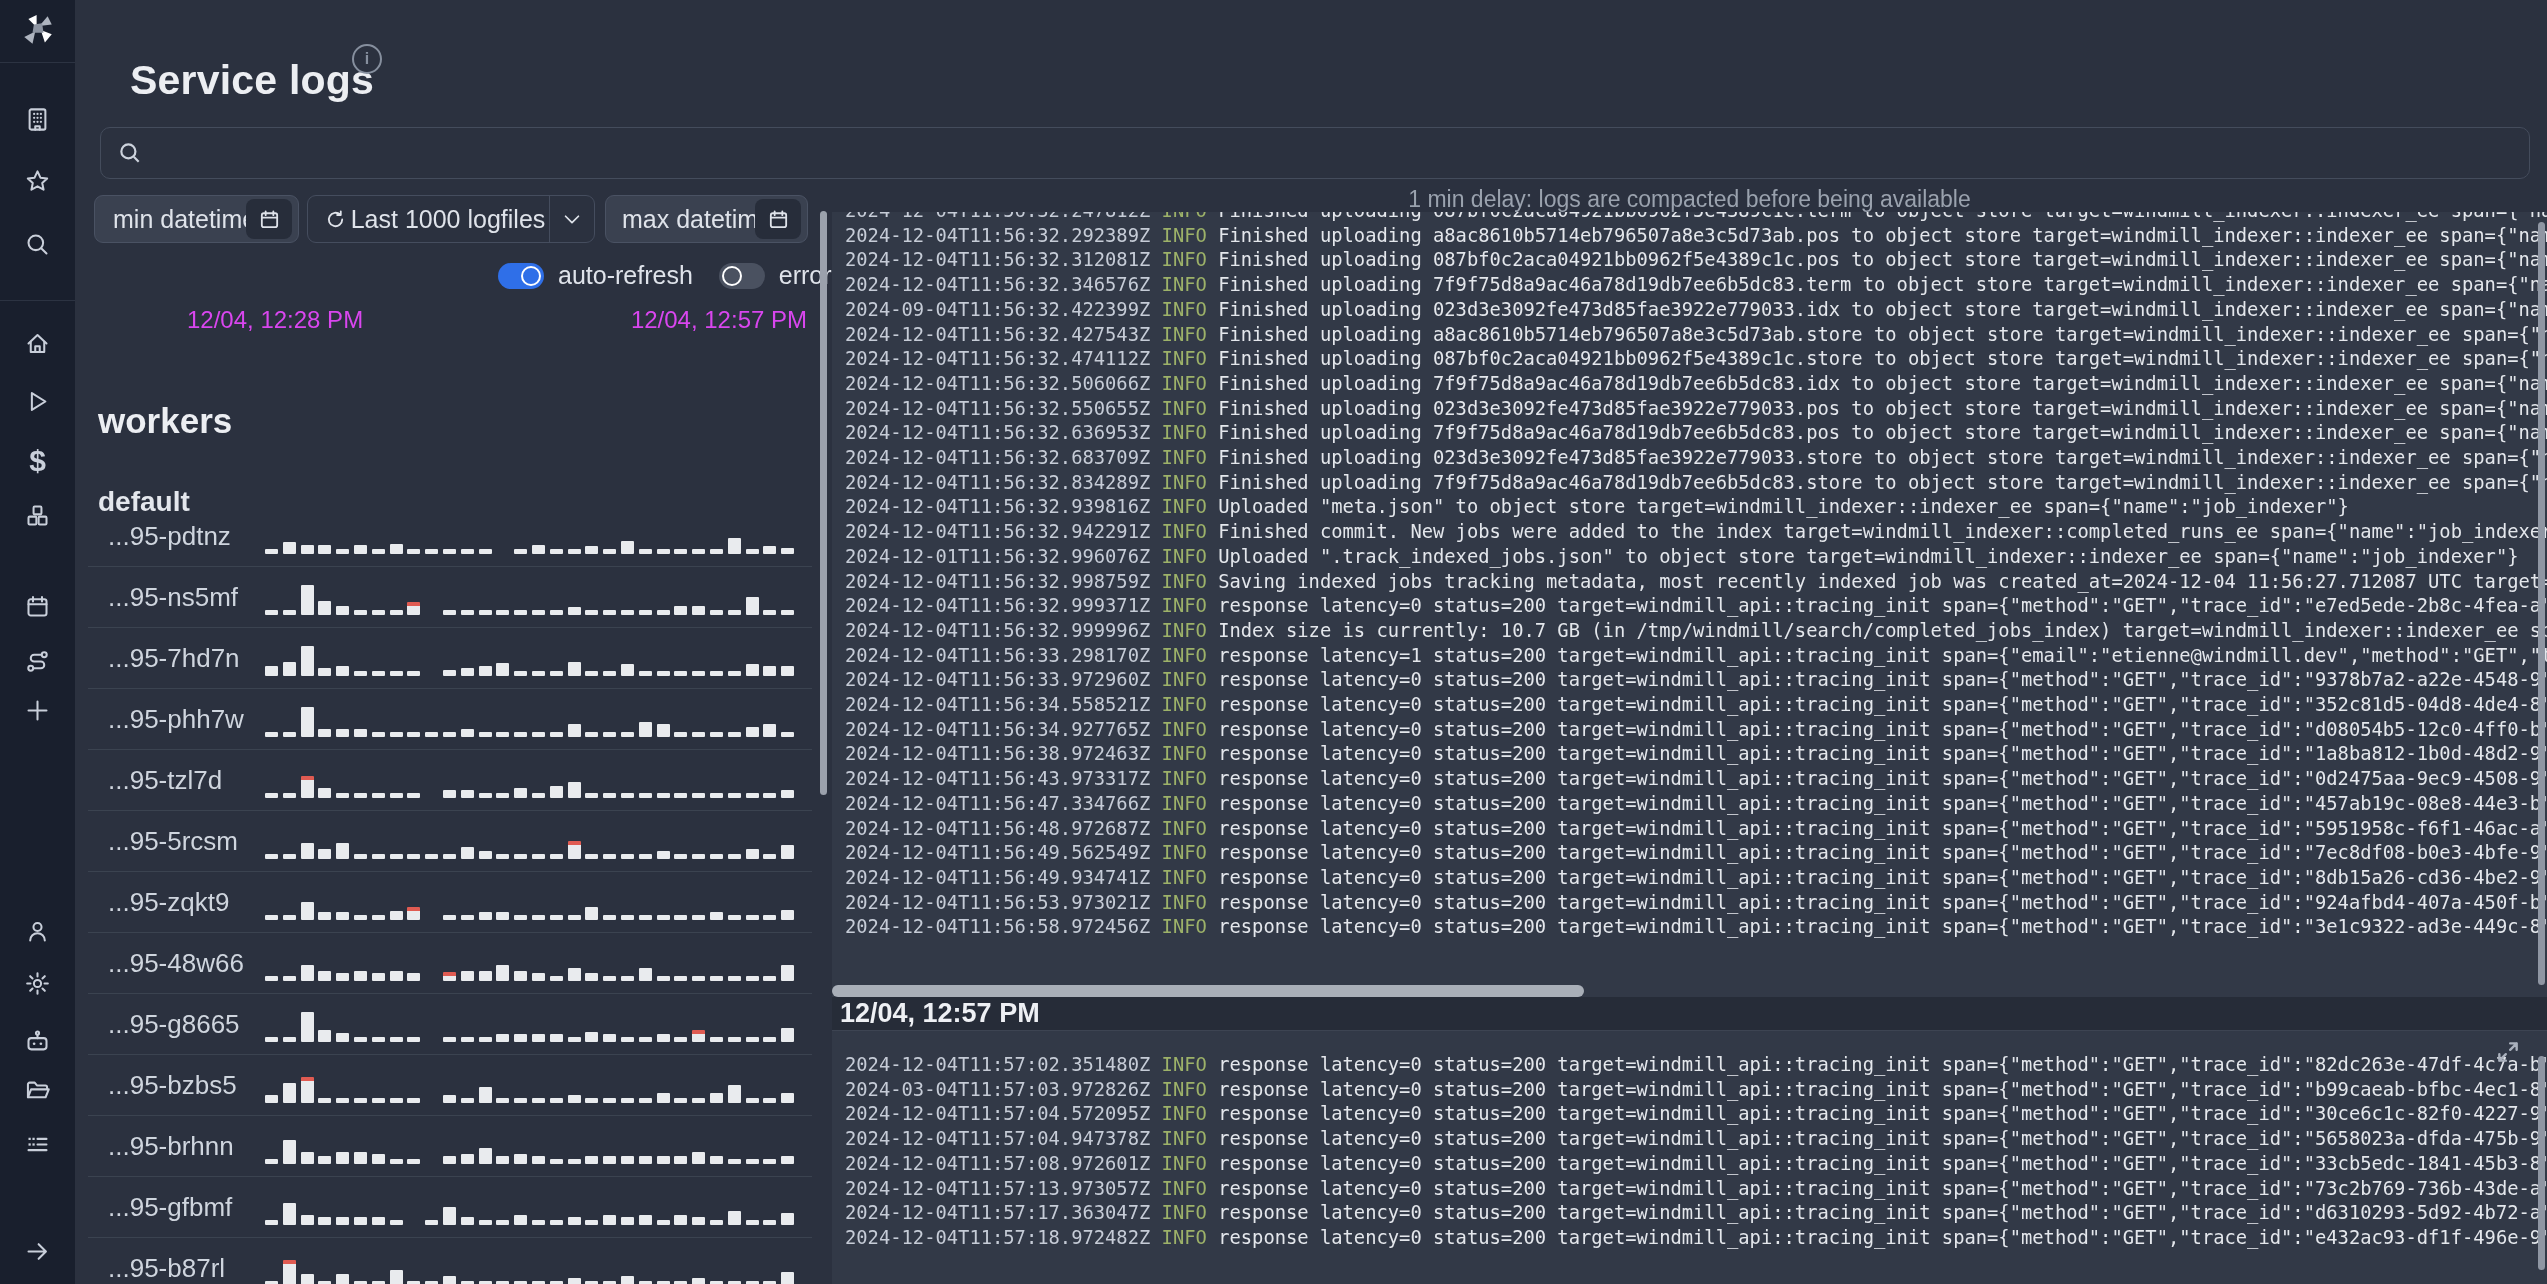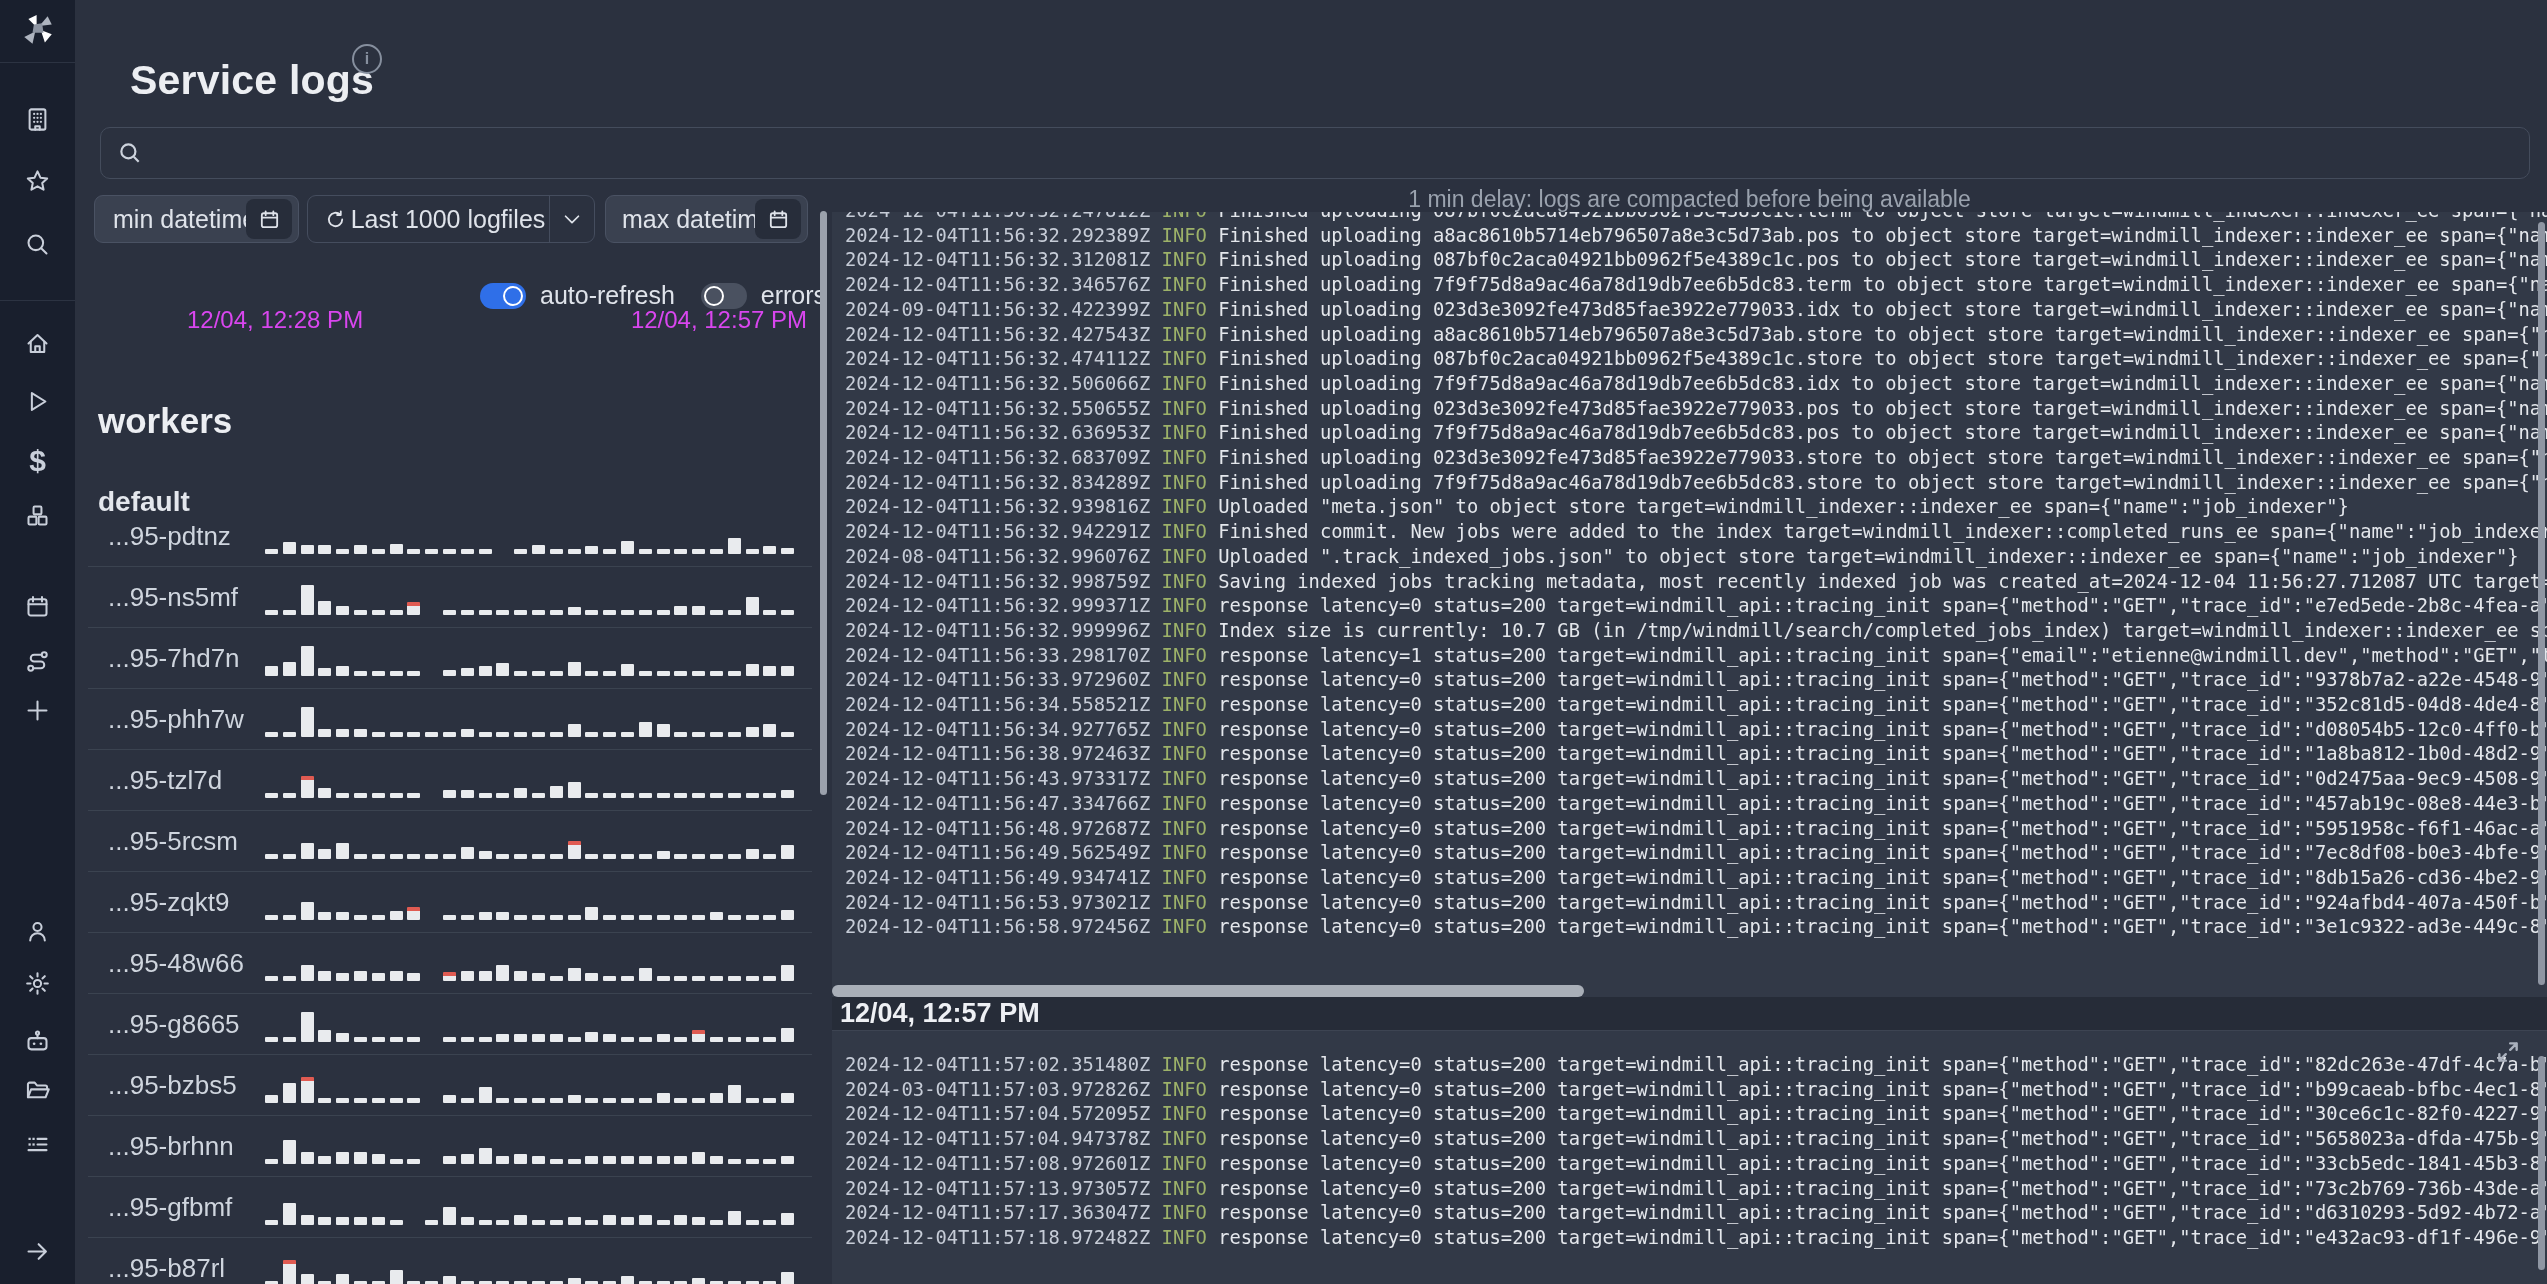--- a/index.html
+++ b/index.html
@@ -27,21 +27,21 @@
   .fbox.input{background:#3a4150;border:1px solid #4a5263;}
   .fbox .flabel{font-size:25px;color:#dfe3ea;white-space:nowrap;overflow:hidden;}
   .cal-btn{width:46px;height:40px;background:#272d3a;border-radius:8px;display:flex;align-items:center;justify-content:center;flex:none;}
   .cal-btn svg,.ref-icon svg,.chev svg{stroke:#dfe3ea;fill:none;stroke-width:1.9;stroke-linecap:round;stroke-linejoin:round;}
   .fbox.select{background:#2b313f;border:1px solid #454d5e;}
   .fbox.select .sep{width:1px;align-self:stretch;background:#454d5e;}
   .toggle{width:46px;height:26px;border-radius:13px;position:relative;flex:none;}
   .toggle .knob{position:absolute;top:3px;width:20px;height:20px;border:2.5px solid #fff;border-radius:50%;box-sizing:border-box;}
   .toggle.on{background:#2f6fe8;}  .toggle.on .knob{right:3px;}
   .toggle.off{background:#4a5160;} .toggle.off .knob{left:3px;}
-  .toggle-row{position:absolute;top:261px;left:480px;display:flex;align-items:center;margin-top:20px;}
+  .toggle-row{position:absolute;top:261px;left:498px;display:flex;align-items:center;}
   .toggle-label{font-size:25px;color:#dfe3ea;margin:0 26px 0 14px;white-space:nowrap;}
   .range-date{position:absolute;top:306px;font-size:24px;color:#d946ef;}
 
   .workers-h{position:absolute;left:98px;top:372px;font-size:35px;font-weight:700;color:#eceef2;}
   .group-h{position:absolute;left:98px;top:458px;font-size:28px;font-weight:600;color:#e4e7ed;}
 
   .worker-rows{position:absolute;left:88px;top:506px;width:724px;}
   .worker-row{height:60px;border-bottom:1px solid #3b4350;display:flex;align-items:flex-end;position:relative;}
   .worker-name{position:absolute;left:20px;bottom:14px;font-size:26px;color:#cfd5de;white-space:nowrap;}
   .sparkline{position:absolute;left:177px;right:12px;bottom:12px;height:36px;display:flex;align-items:flex-end;column-gap:4.8px;}
@@ -1502,21 +1502,21 @@
         <div class="log-line"><span class="ts">2024-09-04T11:56:32.422399Z </span><span class="lvl">INFO </span><span class="msg">Finished uploading 023d3e3092fe473d85fae3922e779033.idx to object store target=windmill_indexer::indexer_ee span={"name":"job_indexer"}</span></div>
         <div class="log-line"><span class="ts">2024-12-04T11:56:32.427543Z </span><span class="lvl">INFO </span><span class="msg">Finished uploading a8ac8610b5714eb796507a8e3c5d73ab.store to object store target=windmill_indexer::indexer_ee span={"name":"job_indexer"}</span></div>
         <div class="log-line"><span class="ts">2024-12-04T11:56:32.474112Z </span><span class="lvl">INFO </span><span class="msg">Finished uploading 087bf0c2aca04921bb0962f5e4389c1c.store to object store target=windmill_indexer::indexer_ee span={"name":"job_indexer"}</span></div>
         <div class="log-line"><span class="ts">2024-12-04T11:56:32.506066Z </span><span class="lvl">INFO </span><span class="msg">Finished uploading 7f9f75d8a9ac46a78d19db7ee6b5dc83.idx to object store target=windmill_indexer::indexer_ee span={"name":"job_indexer"}</span></div>
         <div class="log-line"><span class="ts">2024-12-04T11:56:32.550655Z </span><span class="lvl">INFO </span><span class="msg">Finished uploading 023d3e3092fe473d85fae3922e779033.pos to object store target=windmill_indexer::indexer_ee span={"name":"job_indexer"}</span></div>
         <div class="log-line"><span class="ts">2024-12-04T11:56:32.636953Z </span><span class="lvl">INFO </span><span class="msg">Finished uploading 7f9f75d8a9ac46a78d19db7ee6b5dc83.pos to object store target=windmill_indexer::indexer_ee span={"name":"job_indexer"}</span></div>
         <div class="log-line"><span class="ts">2024-12-04T11:56:32.683709Z </span><span class="lvl">INFO </span><span class="msg">Finished uploading 023d3e3092fe473d85fae3922e779033.store to object store target=windmill_indexer::indexer_ee span={"name":"job_indexer"}</span></div>
         <div class="log-line"><span class="ts">2024-12-04T11:56:32.834289Z </span><span class="lvl">INFO </span><span class="msg">Finished uploading 7f9f75d8a9ac46a78d19db7ee6b5dc83.store to object store target=windmill_indexer::indexer_ee span={"name":"job_indexer"}</span></div>
         <div class="log-line"><span class="ts">2024-12-04T11:56:32.939816Z </span><span class="lvl">INFO </span><span class="msg">Uploaded "meta.json" to object store target=windmill_indexer::indexer_ee span={"name":"job_indexer"}</span></div>
         <div class="log-line"><span class="ts">2024-12-04T11:56:32.942291Z </span><span class="lvl">INFO </span><span class="msg">Finished commit. New jobs were added to the index target=windmill_indexer::completed_runs_ee span={"name":"job_indexer"}</span></div>
-        <div class="log-line"><span class="ts">2024-08-04T11:56:32.996076Z </span><span class="lvl">INFO </span><span class="msg">Uploaded ".track_indexed_jobs.json" to object store target=windmill_indexer::indexer_ee span={"name":"job_indexer"}</span></div>
+        <div class="log-line"><span class="ts">2024-12-01T11:56:32.996076Z </span><span class="lvl">INFO </span><span class="msg">Uploaded ".track_indexed_jobs.json" to object store target=windmill_indexer::indexer_ee span={"name":"job_indexer"}</span></div>
         <div class="log-line"><span class="ts">2024-12-04T11:56:32.998759Z </span><span class="lvl">INFO </span><span class="msg">Saving indexed jobs tracking metadata, most recently indexed job was created_at=2024-12-04 11:56:27.712087 UTC target=windmill_indexer::indexer_ee</span></div>
         <div class="log-line"><span class="ts">2024-12-04T11:56:32.999371Z </span><span class="lvl">INFO </span><span class="msg">response latency=0 status=200 target=windmill_api::tracing_init span={"method":"GET","trace_id":"e7ed5ede-2b8c-4fea-a"}</span></div>
         <div class="log-line"><span class="ts">2024-12-04T11:56:32.999996Z </span><span class="lvl">INFO </span><span class="msg">Index size is currently: 10.7 GB (in /tmp/windmill/search/completed_jobs_index) target=windmill_indexer::indexer_ee span={"name":"job_indexer"}</span></div>
         <div class="log-line"><span class="ts">2024-12-04T11:56:33.298170Z </span><span class="lvl">INFO </span><span class="msg">response latency=1 status=200 target=windmill_api::tracing_init span={"email":"etienne@windmill.dev","method":"GET","trace_id":""}</span></div>
         <div class="log-line"><span class="ts">2024-12-04T11:56:33.972960Z </span><span class="lvl">INFO </span><span class="msg">response latency=0 status=200 target=windmill_api::tracing_init span={"method":"GET","trace_id":"9378b7a2-a22e-4548-9"}</span></div>
         <div class="log-line"><span class="ts">2024-12-04T11:56:34.558521Z </span><span class="lvl">INFO </span><span class="msg">response latency=0 status=200 target=windmill_api::tracing_init span={"method":"GET","trace_id":"352c81d5-04d8-4de4-8"}</span></div>
         <div class="log-line"><span class="ts">2024-12-04T11:56:34.927765Z </span><span class="lvl">INFO </span><span class="msg">response latency=0 status=200 target=windmill_api::tracing_init span={"method":"GET","trace_id":"d08054b5-12c0-4ff0-b"}</span></div>
         <div class="log-line"><span class="ts">2024-12-04T11:56:38.972463Z </span><span class="lvl">INFO </span><span class="msg">response latency=0 status=200 target=windmill_api::tracing_init span={"method":"GET","trace_id":"1a8ba812-1b0d-48d2-9"}</span></div>
         <div class="log-line"><span class="ts">2024-12-04T11:56:43.973317Z </span><span class="lvl">INFO </span><span class="msg">response latency=0 status=200 target=windmill_api::tracing_init span={"method":"GET","trace_id":"0d2475aa-9ec9-4508-9"}</span></div>
         <div class="log-line"><span class="ts">2024-12-04T11:56:47.334766Z </span><span class="lvl">INFO </span><span class="msg">response latency=0 status=200 target=windmill_api::tracing_init span={"method":"GET","trace_id":"457ab19c-08e8-44e3-b"}</span></div>

